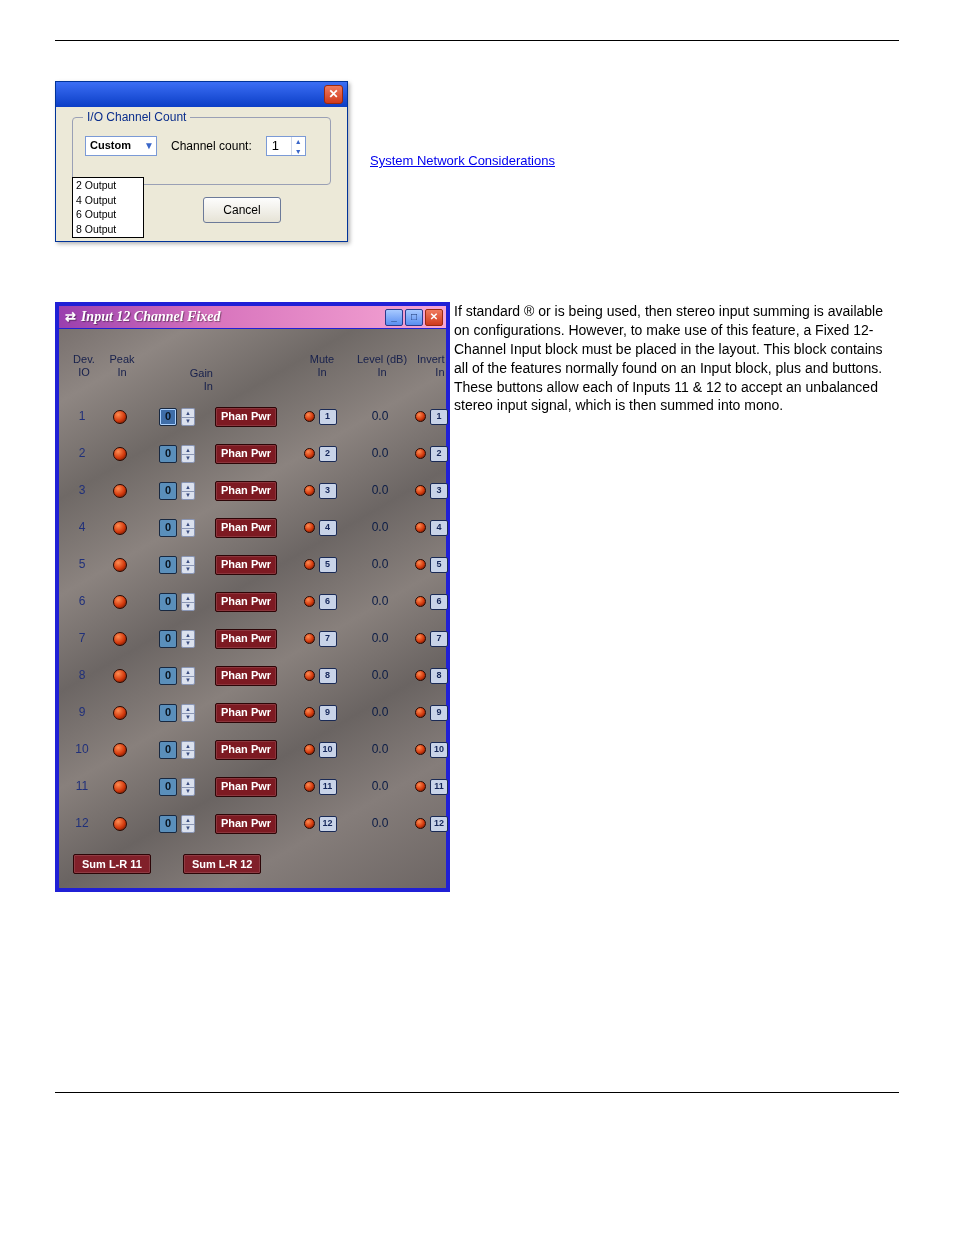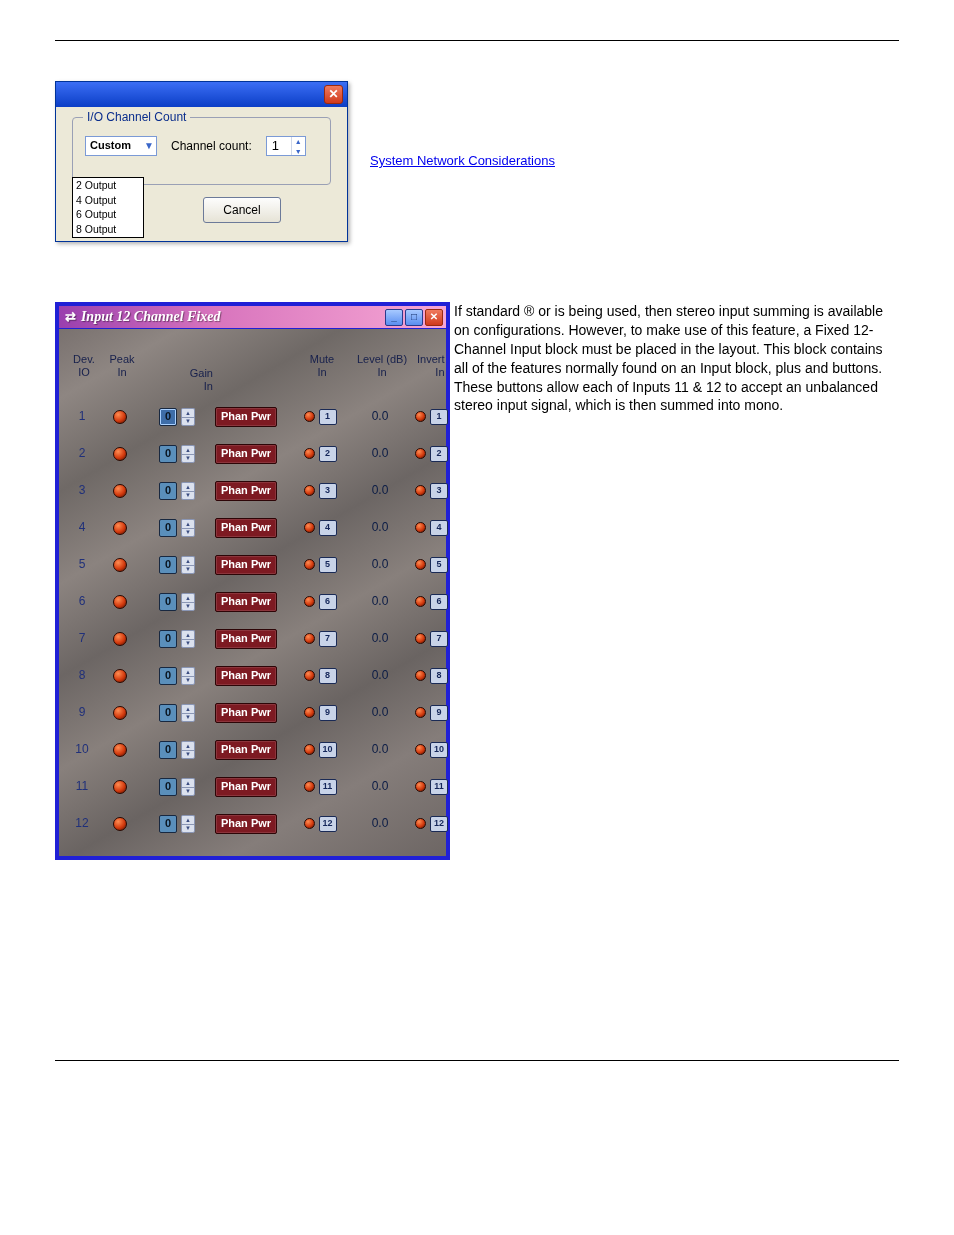--- a/index.html
+++ b/index.html
@@ -578,20 +578,24 @@
               <span class="led-sm"></span>
               <span class="chip small">12</span>
             </div>
             <div class="level">0.0</div>
             <div class="inv-cell">
               <span class="led-sm"></span>
               <span class="chip small">12</span>
             </div>
           </div>
         </div>
+      <div class="sum-row">
+        <button class="sum-btn">Sum L-R 11</button>
+        <button class="sum-btn">Sum L-R 12</button>
+      </div>
     </div>
   </div>
 
   <div class="para">
     <span>If standard </span>
     <span>® or </span>
     <span> is being used, then stereo input summing is available on </span>
     <span> configurations. However, to make use of this feature, a Fixed 12-Channel Input block must be placed in the layout. This block contains all of the features normally found on an Input block, plus </span>
     <span> and </span>
     <span> buttons. These buttons allow each of Inputs 11 &amp; 12 to accept an unbalanced stereo input signal, which is then summed into mono.</span>

